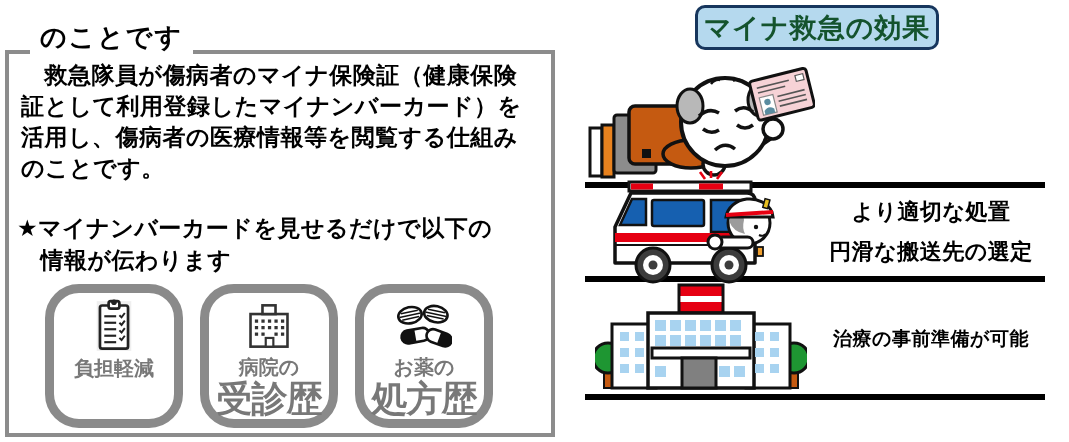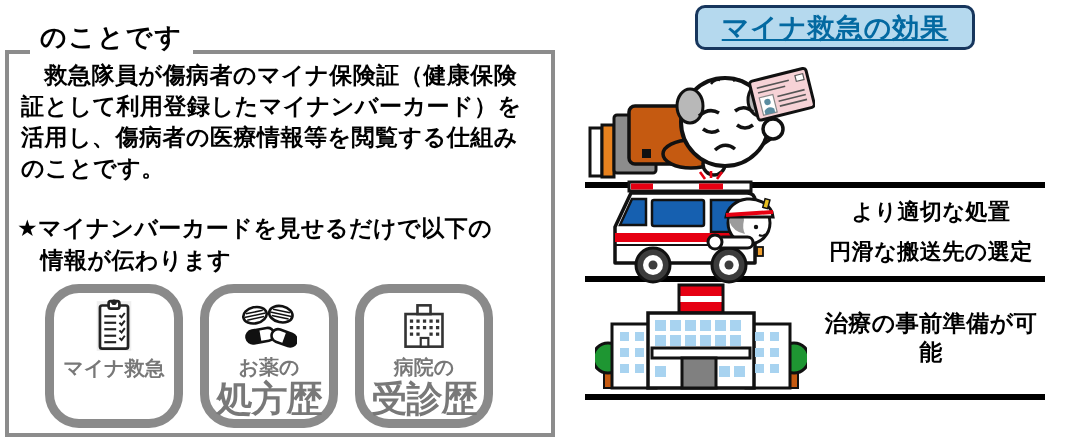--- a/index.html
+++ b/index.html
@@ -88,32 +88,31 @@
     color: #787878;
     font-weight: 700;
     line-height: 40px;
     letter-spacing: -1px;
     white-space: nowrap;
   }
   
   .effect-header {
     position: absolute;
     left: 695px; top: 5px;
-    width: 280px; height: 45px;
+    width: 244px; height: 45px;
     background: #b5d9ee;
     border: 3px solid #17365d;
     border-radius: 10px;
     display: flex;
     align-items: center;
     justify-content: center;
     font-size: 27px;
     font-weight: 700;
-    color: #0369a1;
+    color: #14532d;
     letter-spacing: 1px;
-    text-decoration: underline;
   }
   .effect-rows {
     position: absolute;
     left: 585px; top: 52px;
     width: 460px;
   }
   .effect-row {
     display: flex;
     align-items: center;
   }
@@ -140,21 +139,21 @@
     white-space: pre-line;
   }
   .row-body {
     font-size: 22px;
     line-height: 29px;
     white-space: pre-line;
     letter-spacing: 0.5px;
   }
   .row-1 .row-body { text-align: left; padding-left: 10px; }
   .row-2 .row-body { text-align: center; line-height: 40px; }
-  .row-3 .row-body { text-align: center; font-size: 23px; }
+  .row-3 .row-body { text-align: center; font-size: 19px; }
 </style>
 </head>
 <body>
 
 <div class="canvas">
 
   <div class="left-title">のことです</div>
   <div class="left-box">
     <div class="left-desc" style="position:absolute; left:12px; top:6px;">　救急隊員が傷病者のマイナ保険証（健康保険
 証として利用登録したマイナンバーカード）を
@@ -179,54 +178,21 @@
               <line x1="11" y1="40" x2="22" y2="40"></line>
             </g>
             <g stroke="#222" stroke-width="1.8" fill="none">
               <polyline points="25,15 27,17 30,13"></polyline>
               <polyline points="25,22 27,24 30,20"></polyline>
               <polyline points="25,29 27,31 30,27"></polyline>
               <polyline points="25,36 27,38 30,34"></polyline>
             </g>
           </svg>
         </div>
-        <div class="badge-top">マイナ救急</div>
-      </div>
-
-      <div class="badge">
-        <div class="badge-icon">
-          <svg width="56" height="46" viewBox="0 0 52 42">
-            <g transform="rotate(-12 13 11)">
-              <ellipse cx="13" cy="11" rx="11" ry="7.5" fill="#fff" stroke="#111" stroke-width="2.4"></ellipse>
-              <g stroke="#111" stroke-width="1.4">
-                <line x1="5" y1="8" x2="21" y2="8"></line>
-                <line x1="3" y1="11" x2="23" y2="11"></line>
-                <line x1="5" y1="14" x2="21" y2="14"></line>
-              </g>
-            </g>
-            <g transform="rotate(12 37 10)">
-              <ellipse cx="37" cy="10" rx="11" ry="7.5" fill="#fff" stroke="#111" stroke-width="2.4"></ellipse>
-              <g stroke="#111" stroke-width="1.4">
-                <line x1="29" y1="7" x2="45" y2="7"></line>
-                <line x1="27" y1="10" x2="47" y2="10"></line>
-                <line x1="29" y1="13" x2="45" y2="13"></line>
-              </g>
-            </g>
-            <g transform="rotate(-10 18 30)">
-              <rect x="5" y="24" width="26" height="12" rx="6" fill="#fff" stroke="#111" stroke-width="2.4"></rect>
-              <path d="M18,24 h-7 a6,6 0 0 0 0,12 h7 z" fill="#111"></path>
-            </g>
-            <g transform="rotate(20 40 32)">
-              <rect x="28" y="26" width="24" height="12" rx="6" fill="#fff" stroke="#111" stroke-width="2.4"></rect>
-              <path d="M40,26 h6 a6,6 0 0 1 0,12 h-6 z" fill="#111"></path>
-            </g>
-          </svg>
-        </div>
-        <div class="badge-top">お薬の</div>
-        <div class="badge-main">処方歴</div>
+        <div class="badge-top">負担軽減</div>
       </div>
 
       <div class="badge">
         <div class="badge-icon">
           <svg width="50" height="50" viewBox="0 0 46 46">
             <rect x="6" y="12" width="34" height="30" fill="#fff" stroke="#333" stroke-width="2.4"></rect>
             <rect x="17" y="4" width="12" height="8" fill="#fff" stroke="#333" stroke-width="2.4"></rect>
             <g fill="#333">
               <rect x="10" y="17" width="3" height="3"></rect>
                 <rect x="16" y="17" width="3" height="3"></rect>
@@ -243,20 +209,53 @@
                 <rect x="28" y="29" width="3" height="3"></rect>
                 <rect x="34" y="29" width="3" height="3"></rect>
             </g>
             <rect x="20" y="34" width="7" height="8" fill="#fff" stroke="#333" stroke-width="2"></rect>
           </svg>
         </div>
         <div class="badge-top">病院の</div>
         <div class="badge-main">受診歴</div>
       </div>
 
+      <div class="badge">
+        <div class="badge-icon">
+          <svg width="56" height="46" viewBox="0 0 52 42">
+            <g transform="rotate(-12 13 11)">
+              <ellipse cx="13" cy="11" rx="11" ry="7.5" fill="#fff" stroke="#111" stroke-width="2.4"></ellipse>
+              <g stroke="#111" stroke-width="1.4">
+                <line x1="5" y1="8" x2="21" y2="8"></line>
+                <line x1="3" y1="11" x2="23" y2="11"></line>
+                <line x1="5" y1="14" x2="21" y2="14"></line>
+              </g>
+            </g>
+            <g transform="rotate(12 37 10)">
+              <ellipse cx="37" cy="10" rx="11" ry="7.5" fill="#fff" stroke="#111" stroke-width="2.4"></ellipse>
+              <g stroke="#111" stroke-width="1.4">
+                <line x1="29" y1="7" x2="45" y2="7"></line>
+                <line x1="27" y1="10" x2="47" y2="10"></line>
+                <line x1="29" y1="13" x2="45" y2="13"></line>
+              </g>
+            </g>
+            <g transform="rotate(-10 18 30)">
+              <rect x="5" y="24" width="26" height="12" rx="6" fill="#fff" stroke="#111" stroke-width="2.4"></rect>
+              <path d="M18,24 h-7 a6,6 0 0 0 0,12 h7 z" fill="#111"></path>
+            </g>
+            <g transform="rotate(20 40 32)">
+              <rect x="28" y="26" width="24" height="12" rx="6" fill="#fff" stroke="#111" stroke-width="2.4"></rect>
+              <path d="M40,26 h6 a6,6 0 0 1 0,12 h-6 z" fill="#111"></path>
+            </g>
+          </svg>
+        </div>
+        <div class="badge-top">お薬の</div>
+        <div class="badge-main">処方歴</div>
+      </div>
+
     </div>
   </div>
 
   <div class="effect-header">マイナ救急の効果</div>
 
   <div class="effect-rows">
 
     <div class="effect-row row-1">
       <div class="row-illustration">
         <svg width="228" height="126" viewBox="0 0 228 126">

